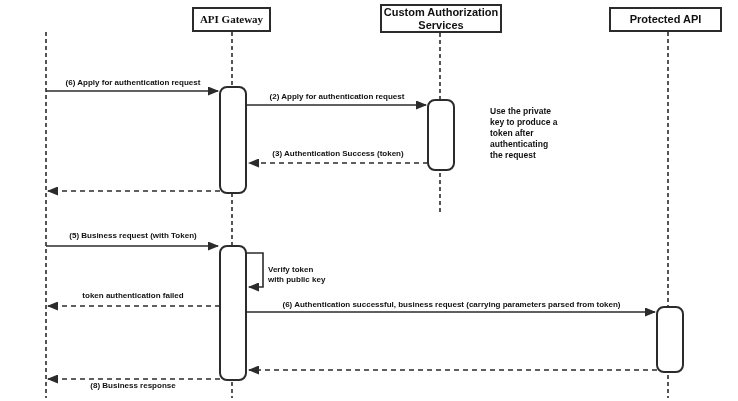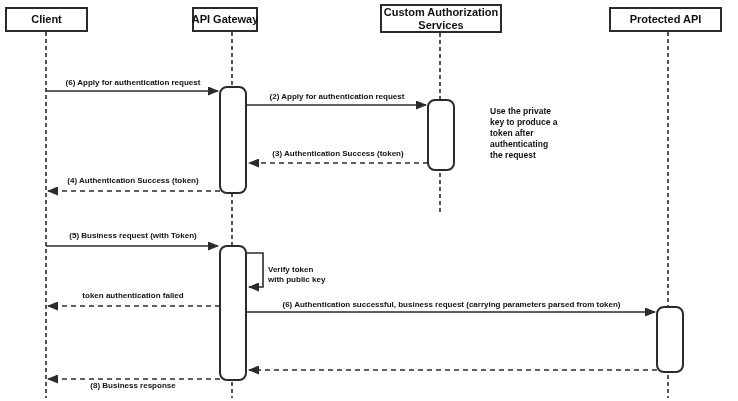--- a/index.html
+++ b/index.html
@@ -96,30 +96,28 @@
     <line class="msg-line dashed" x1="428" y1="163" x2="249" y2="163" marker-end="url(#arr)"></line>
     <line class="msg-line dashed" x1="220" y1="191" x2="48" y2="191" marker-end="url(#arr)"></line>
     <line class="msg-line" x1="46" y1="246" x2="218" y2="246" marker-end="url(#arr)"></line>
     <path class="msg-line" d="M246,253 L263,253 L263,287 L249,287" marker-end="url(#arr)"></path>
     <line class="msg-line dashed" x1="220" y1="306" x2="48" y2="306" marker-end="url(#arr)"></line>
     <line class="msg-line" x1="246" y1="312" x2="655" y2="312" marker-end="url(#arr)"></line>
     <line class="msg-line dashed" x1="657" y1="370" x2="249" y2="370" marker-end="url(#arr)"></line>
     <line class="msg-line dashed" x1="220" y1="379" x2="48" y2="379" marker-end="url(#arr)"></line>
   </svg>
 
-  <div class="actor" style="left:5px;   top:7px; width:83px;  height:25px;">Client</div>
-  <div class="actor" style="left:192px; top:7px; width:66px;  height:25px;">API Gateway</div>
+  <div class="actor" style="left:192px; top:7px; width:79px;  height:25px;font-family:Liberation Serif, serif;">API Gateway</div>
   <div class="actor" style="left:380px; top:4px; width:122px; height:29px;">Custom Authorization
 Services</div>
   <div class="actor" style="left:609px; top:7px; width:113px; height:25px;">Protected API</div>
 
   <div class="msg-label" style="left:46px;  top:78px;  width:174px;">(6) Apply for authentication request</div>
   <div class="msg-label" style="left:246px; top:92px;  width:182px;">(2) Apply for authentication request</div>
   <div class="msg-label" style="left:248px; top:149px; width:180px;">(3) Authentication Success (token)</div>
-  <div class="msg-label" style="left:46px;  top:176px; width:174px;">(4) Authentication Success (token)</div>
   <div class="msg-label" style="left:46px;  top:231px; width:174px;">(5) Business request (with Token)</div>
   <div class="msg-label left-align" style="left:268px; top:257px;margin-top:8px;">Verify token
 with public key</div>
   <div class="msg-label" style="left:46px;  top:291px; width:174px;">token authentication failed</div>
   <div class="msg-label" style="left:246px; top:300px; width:411px;">(6) Authentication successful, business request (carrying parameters parsed from token)</div>
   <div class="msg-label" style="left:46px;  top:381px; width:174px;">(8) Business response</div>
 
   <div class="note-text" style="left:462px; top:106px;margin-left:28px;">Use the private
 key to produce a
 token after

